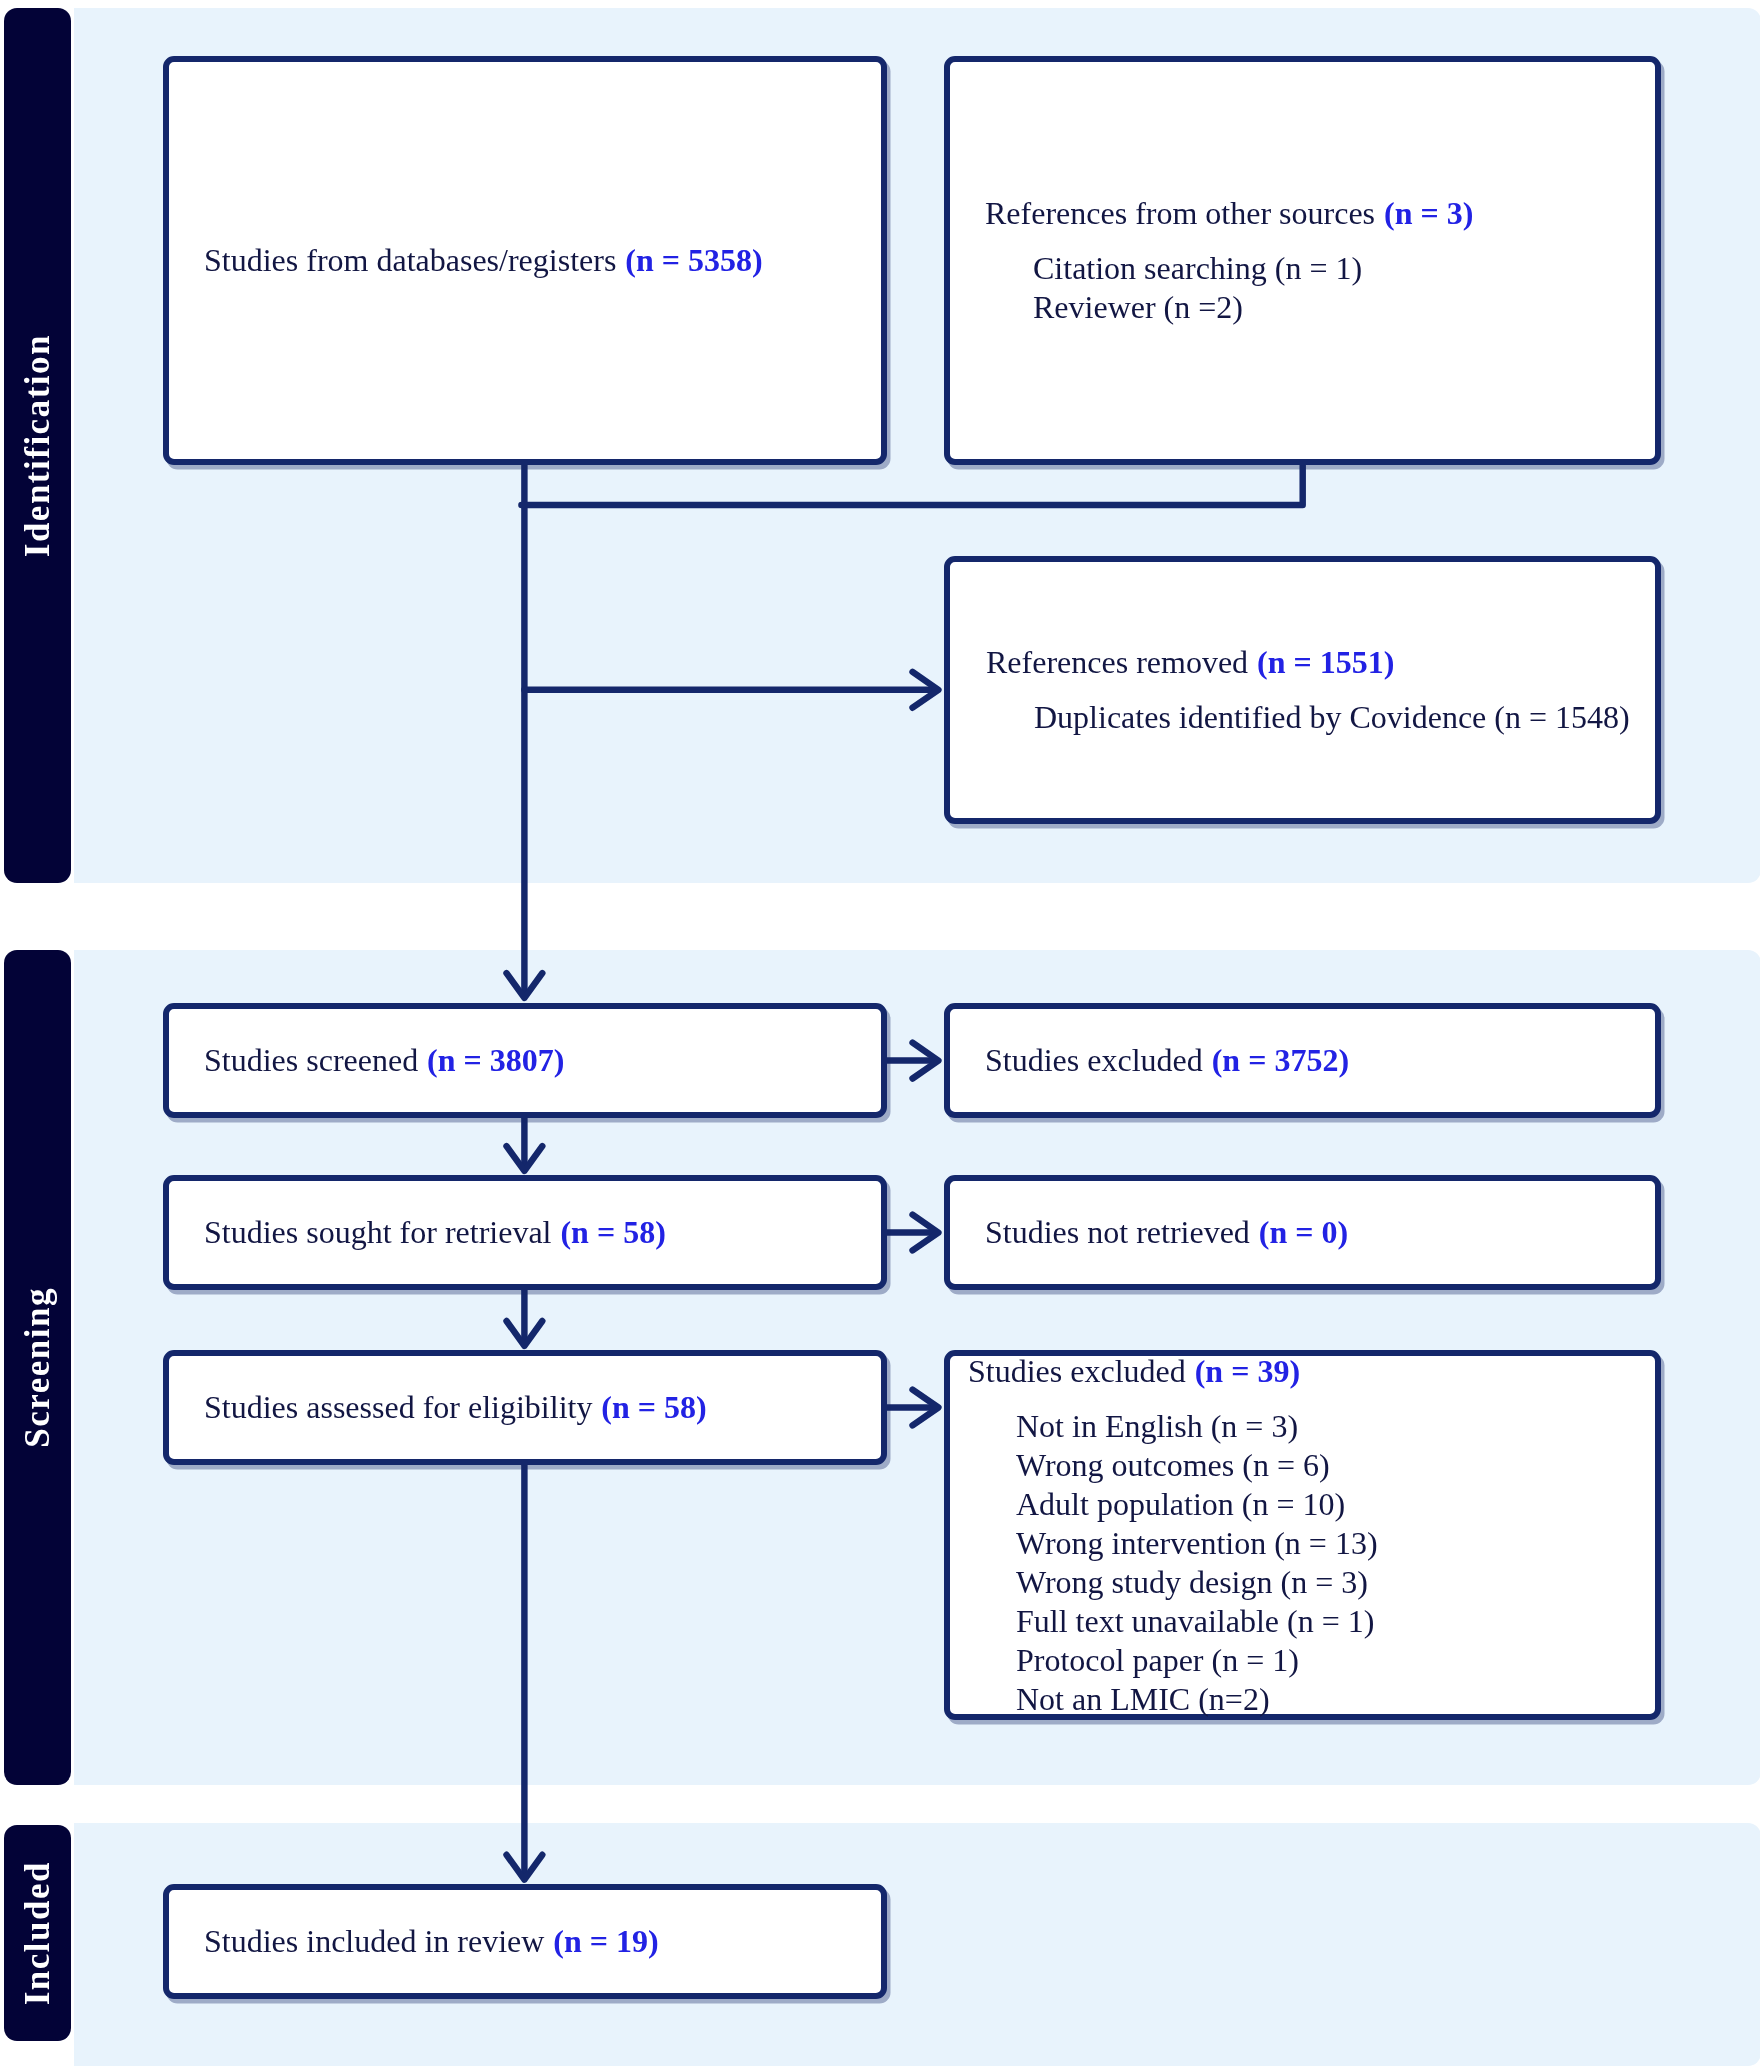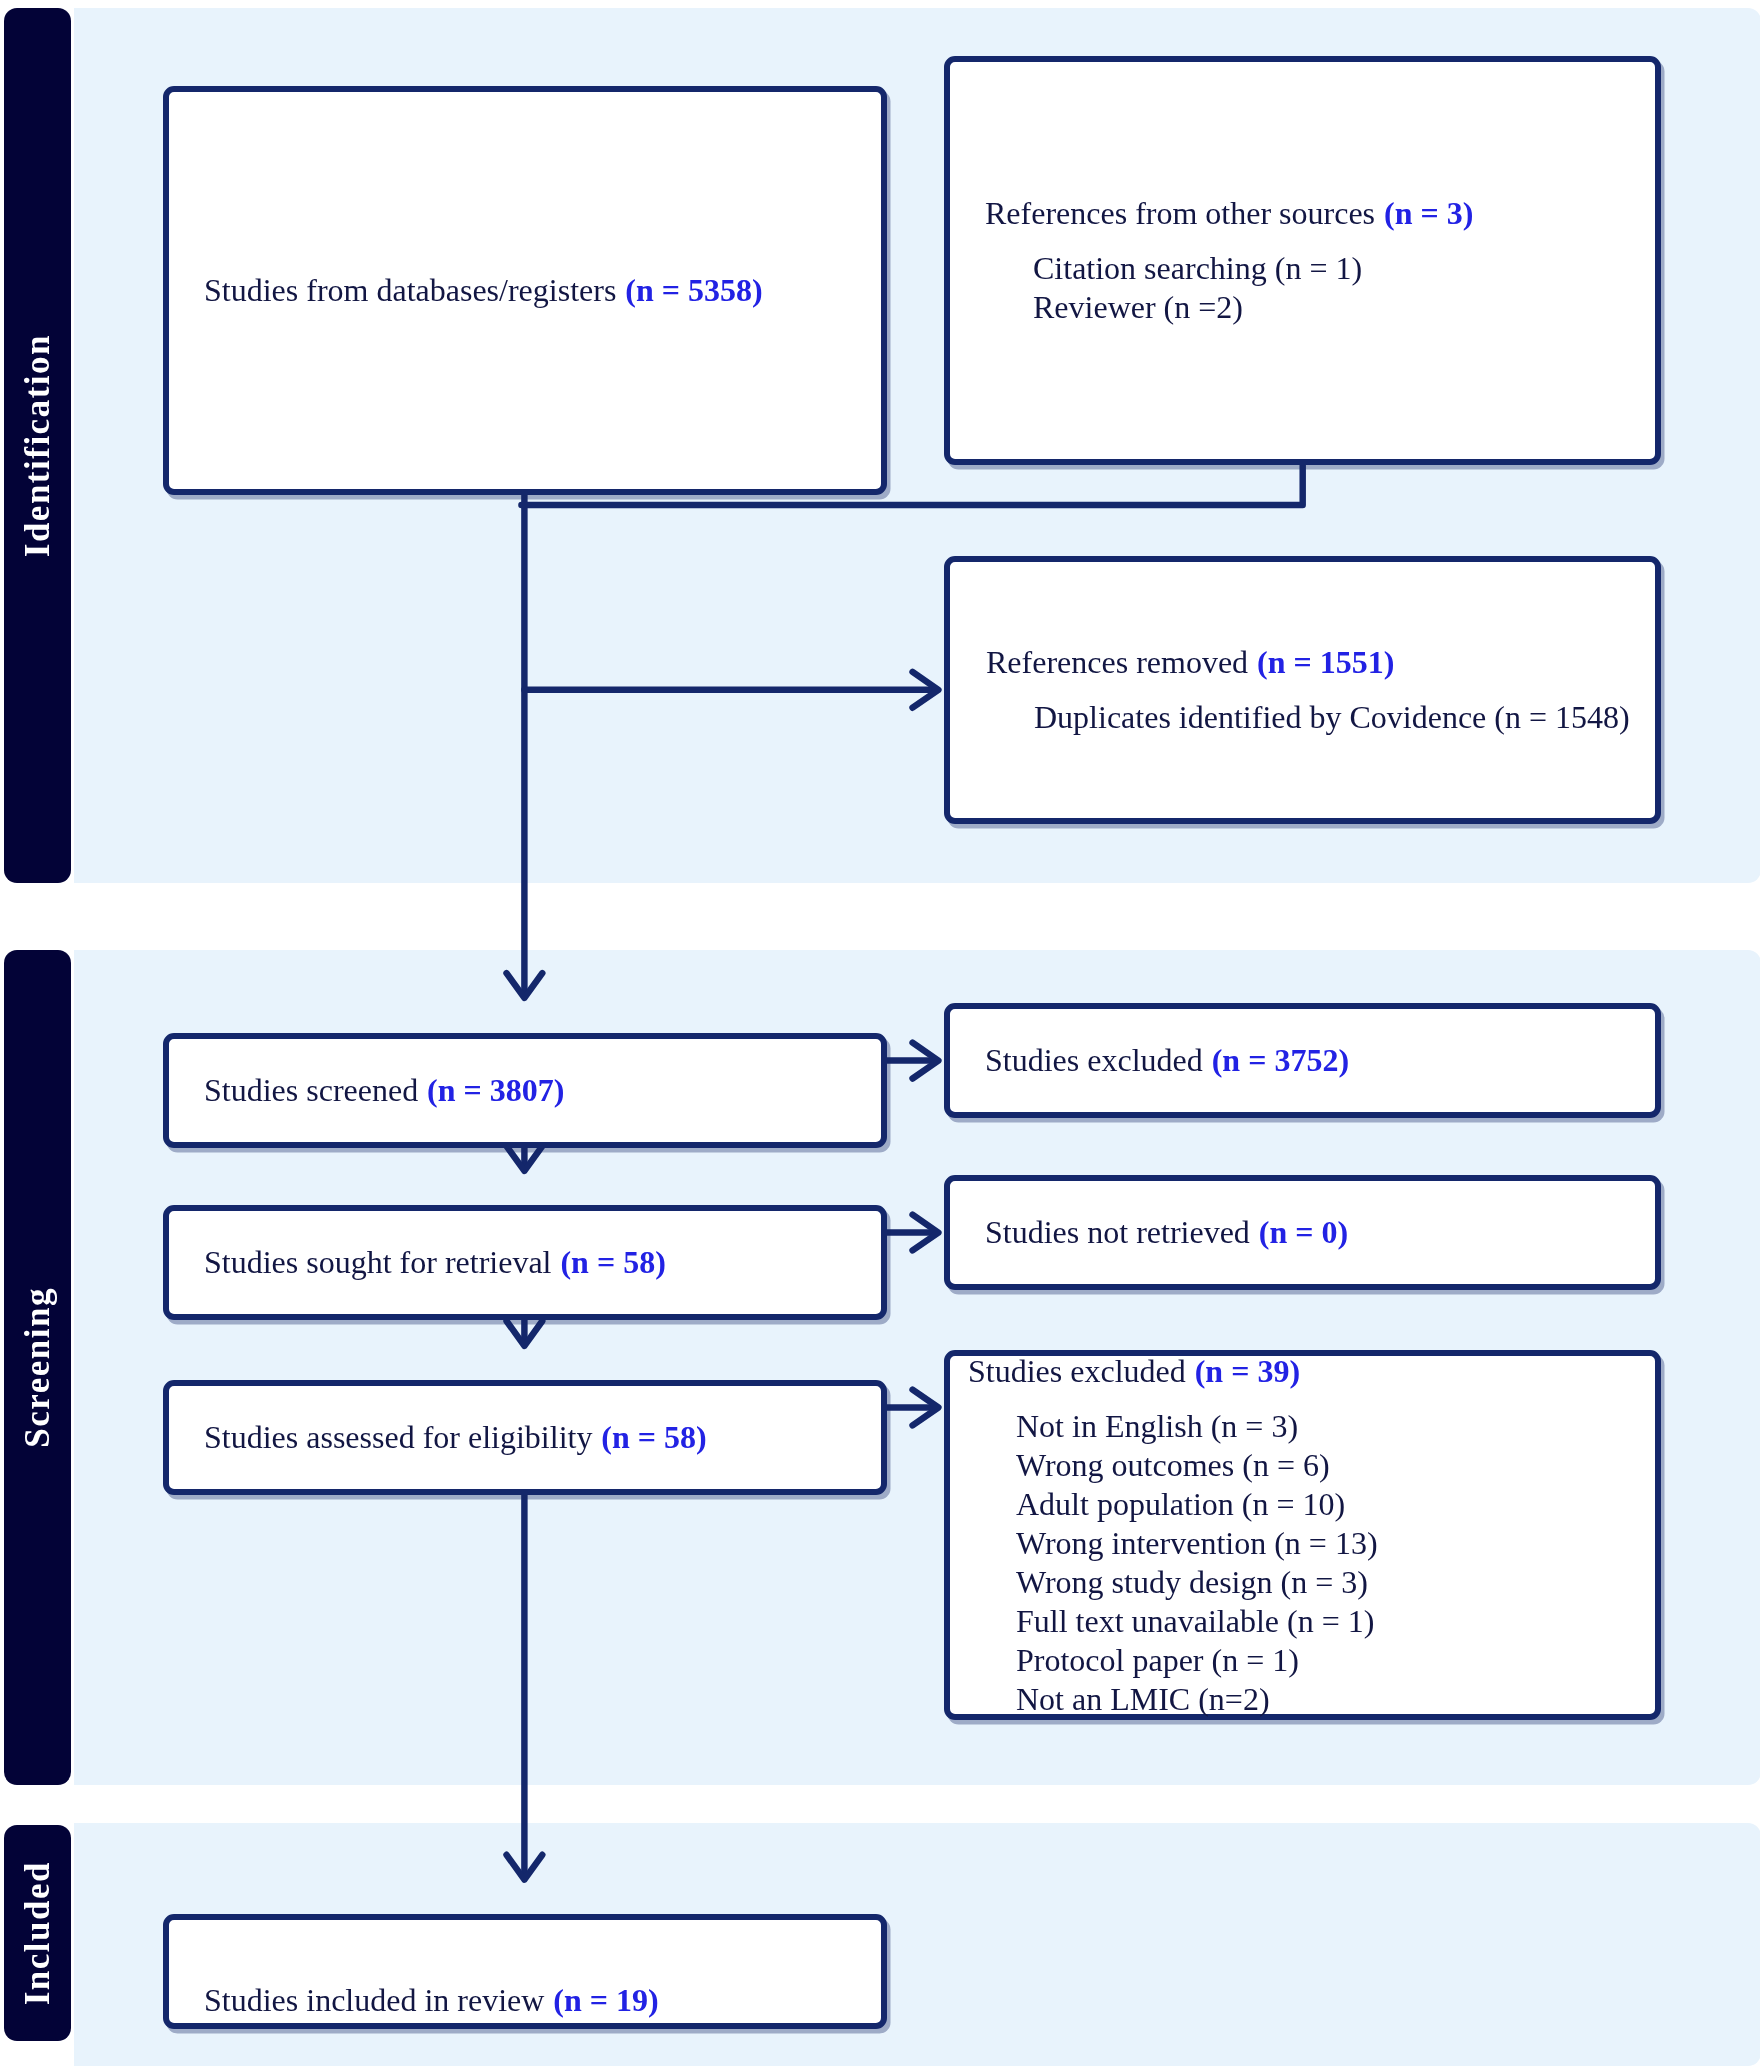--- a/index.html
+++ b/index.html
@@ -65,32 +65,32 @@
     background: #ffffff;
     border: 6.5px solid #14276b;
     border-radius: 11px;
     box-shadow: 3.5px 4.5px 0 rgba(19, 38, 100, 0.35);
     display: flex;
     flex-direction: column;
     justify-content: center;
     padding: 3px 15px 3px 35px;
     gap: 16px;
   }
-  .col-left  { left: 163px;  width: 724px; margin-top: 30px; }
+  .col-left  { left: 163px;  width: 724px; }
   .col-right { left: 944px; width: 717px; }
   .fbox.b1  { top: 56px;  height: 409px; }
   .fbox.b2  { top: 56px;  height: 409px; }
   .fbox.b3  { top: 556px; height: 268px; padding-left: 36px; }
   .fbox.b4  { top: 1003px; height: 115px; }
   .fbox.b5  { top: 1003px; height: 115px; }
   .fbox.b6  { top: 1175px; height: 115px; }
   .fbox.b7  { top: 1175px; height: 115px; }
   .fbox.b8  { top: 1350px; height: 115px; }
   .fbox.b9  { top: 1350px; height: 370px; padding-left: 18px; }
-  .fbox.b10 { top: 1884px; height: 115px; justify-content: flex-end; }
+  .fbox.b10 { top: 1884px; height: 115px; }
 
   .line {
     font-size: 32px;
     line-height: 39px;
     color: #121643;
     white-space: nowrap;
   }
   .line .n {
     color: #2222e4;
     font-weight: bold;

